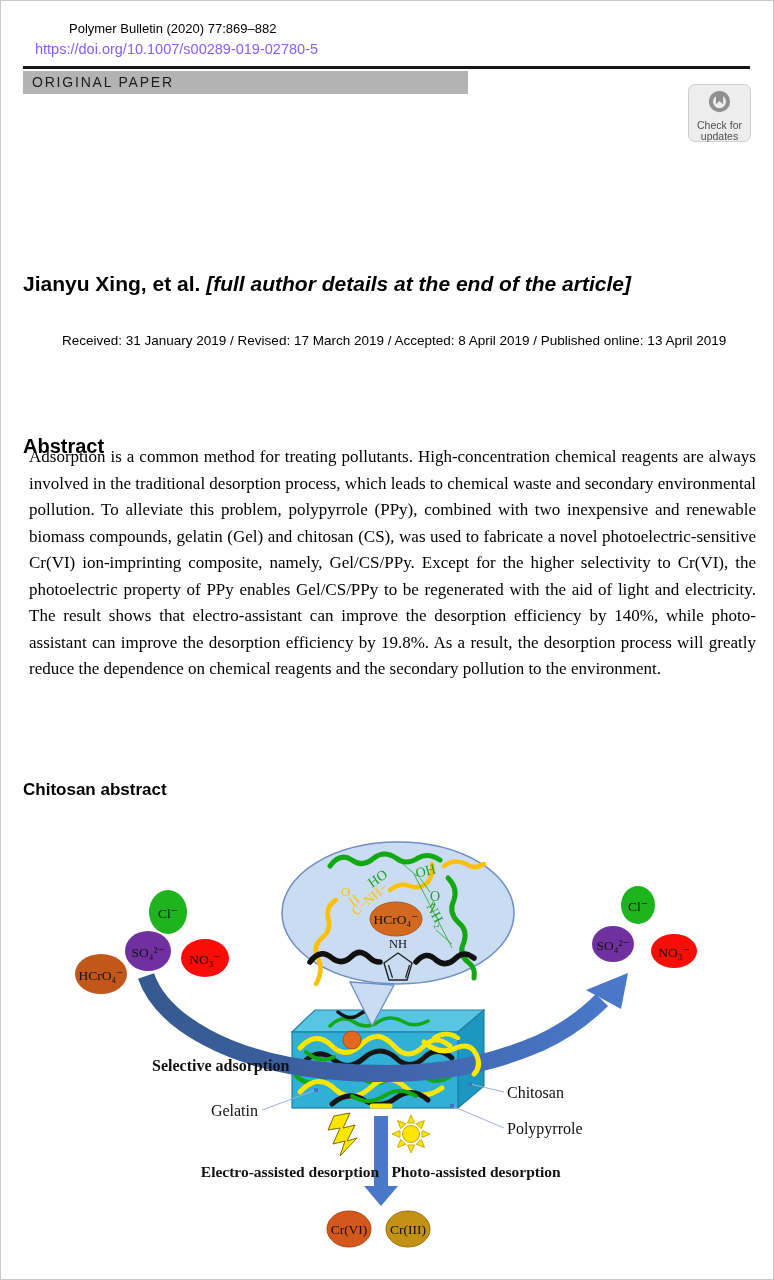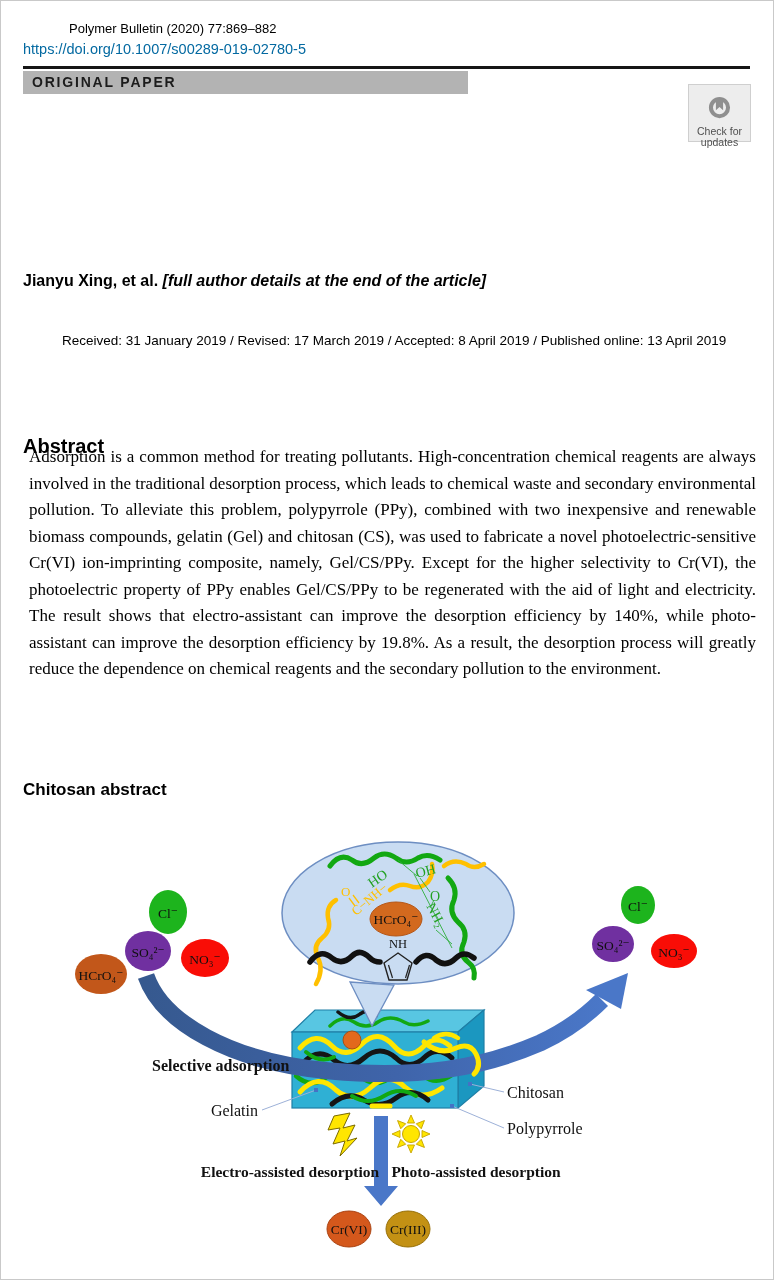--- a/index.html
+++ b/index.html
@@ -3,34 +3,34 @@
 <meta charset="utf-8">
 <title>Polymer Bulletin Article Page</title>
 <style>
   html,body{margin:0;padding:0;background:#fff;}
   body{width:774px;height:1280px;overflow:hidden;position:relative;
        font-family:"Liberation Sans","DejaVu Sans",sans-serif;color:#000;}
   .page{position:absolute;inset:0;background:#ffffff;box-shadow:inset 0 0 0 1px #c9c9c9;}
 
   .journal-line{position:absolute;left:23px;top:19px;font-size:13px;line-height:19px;margin-left:46px;}
   .doi-line{position:absolute;left:23px;top:40px;font-size:14.5px;line-height:19px;}
-  .doi-line a{color:#0369a1;text-decoration:none;}
+  .doi-line a{color:#8b5cf6;text-decoration:none;margin-left:12px;}
   .top-rule{position:absolute;left:23px;top:66px;width:727px;height:3px;background:#161616;}
   .banner{position:absolute;left:23px;top:71px;width:445px;height:23px;background:#b3b3b3;
-          font-size:14px;font-weight:bold;letter-spacing:1.8px;line-height:23px;
+          font-size:14px;font-weight:normal;letter-spacing:1.8px;line-height:23px;
           padding-left:9px;box-sizing:border-box;color:#1c1c1c;}
 
   .badge{position:absolute;left:688px;top:84px;width:63px;height:58px;background:#ededed;
-         border:1px solid #cfcfcf;border-radius:0;text-align:center;box-sizing:border-box;
-         padding-top:10px;cursor:pointer;}
+         border:1px solid #cfcfcf;border-radius:7px;text-align:center;box-sizing:border-box;
+         padding-top:4px;cursor:pointer;}
   .badge .txt{font-size:10.5px;line-height:11px;color:#4f4f4f;}
 
   .title{position:absolute;left:23px;top:141px;width:712px;
          font-size:23.5px;line-height:31.5px;font-weight:bold;letter-spacing:-0.2px;}
-  .authors{position:absolute;left:23px;top:272px;font-size:16px;font-weight:bold;}
+  .authors{position:absolute;left:23px;top:272px;font-size:21px;font-weight:bold;}
   .authors .note{font-style:italic;}
   .history{position:absolute;left:23px;top:331px;font-size:13.5px;line-height:20px;margin-left:39px;}
   .copyright{position:absolute;left:23px;top:351px;font-size:13.5px;line-height:20px;}
 
   .abs-h{position:absolute;left:23px;top:418px;font-size:20px;font-weight:bold;}
   .abs-p{position:absolute;left:23px;top:438px;width:727px;margin:6px;
          font-family:Liberation Serif, serif;
          font-size:17px;line-height:26.5px;text-align:justify;}
   .ga-h{position:absolute;left:23px;top:766px;font-size:17px;font-weight:bold;}
 

